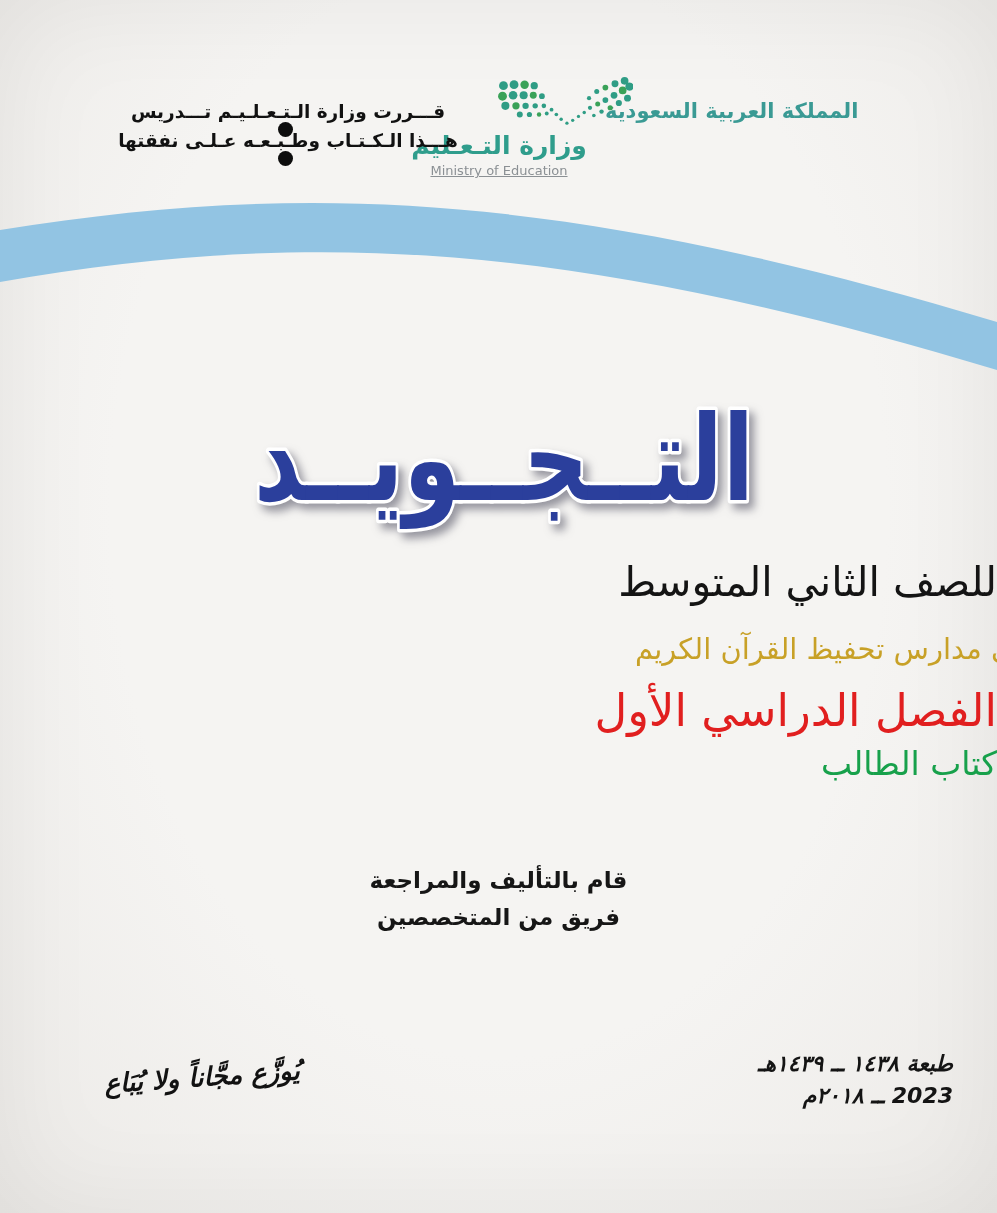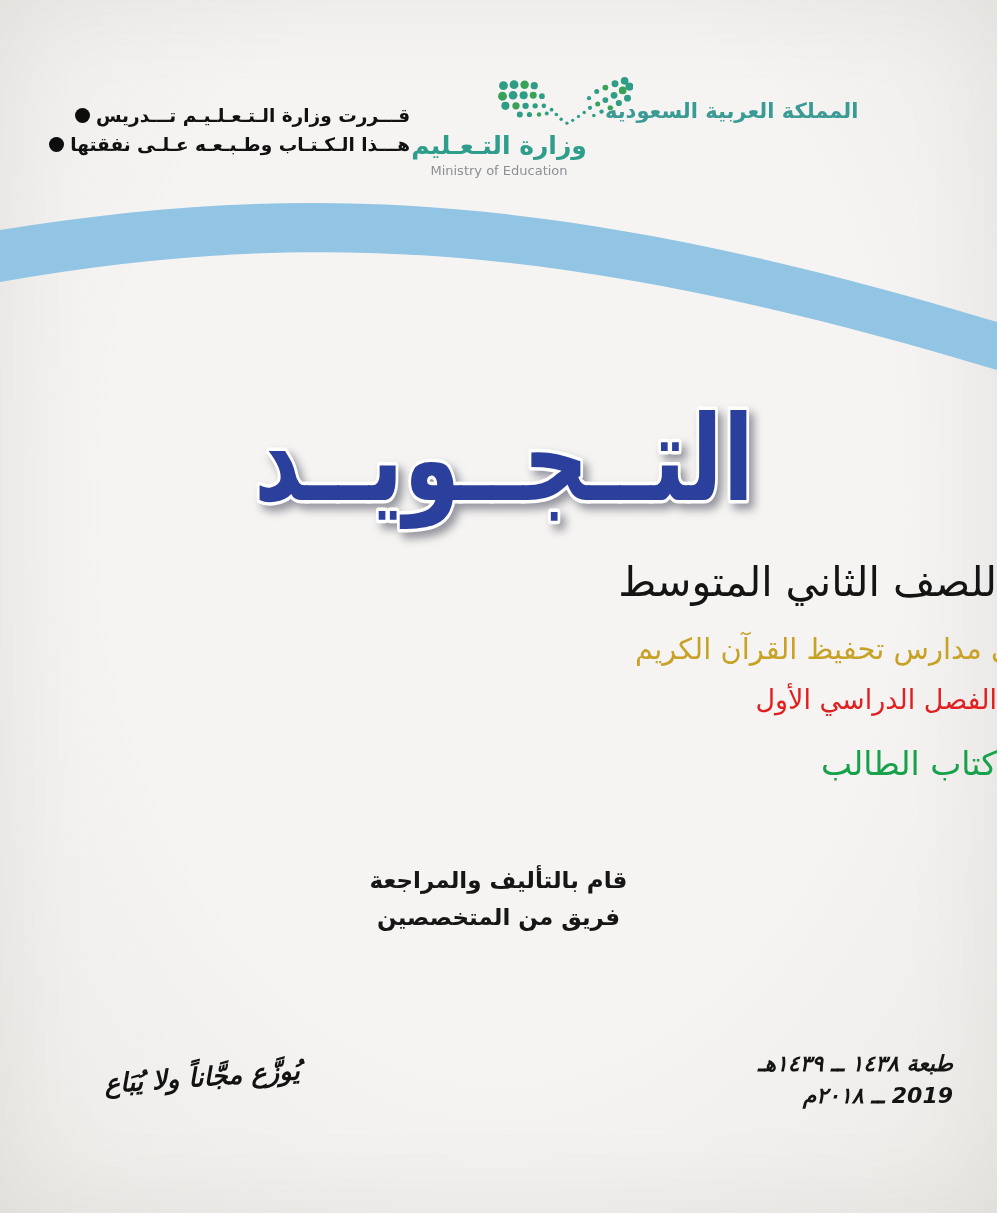--- a/index.html
+++ b/index.html
@@ -17,41 +17,41 @@
   
   .kingdom{
     right:92px;top:99px;width:300px;
     direction:rtl;text-align:left;
     color:#3a9a94;font-size:21px;font-weight:600;letter-spacing:0;margin-left:20px;
   }
   .moe-dots{left:497px;top:77px;width:136px;height:50px;}
   .moe-ar{left:407px;top:131px;width:184px;text-align:center;
     color:#2f9d8c;font-size:25px;font-weight:bold;direction:rtl;}
   .moe-en{left:407px;top:163px;width:184px;text-align:center;
-    color:#8b9094;font-size:13px;font-weight:500;}
+    color:#8b9094;font-size:13px;font-weight:500;text-decoration:underline;}
   .decision{left:166px;top:101px;width:244px;direction:rtl;}
   .decision .dline{
     display:flex;justify-content:space-between;align-items:center;
-    height:29px;color:#111;font-size:18.5px;font-weight:bold;white-space:nowrap;
+    height:29px;color:#111;font-size:18.5px;font-weight:bold;white-space:nowrap;flex-direction:column;
   }
   .bullet{width:15px;height:15px;border-radius:50%;background:#0d0d0d;flex:0 0 auto;margin-right:6px;}
   
   .title-svg{left:0;top:360px;width:997px;height:210px;overflow:visible;}
   .title-svg text{
     font-family:"DejaVu Sans","Liberation Sans",sans-serif;
     font-weight:bold;font-size:118px;
     fill:#2b3f9c;stroke:#ffffff;stroke-width:7px;stroke-linejoin:round;
     paint-order:stroke fill;
   }
   .title-shadow{filter:drop-shadow(5px 6px 4px rgba(55,55,75,0.5));}
   
   .cline{left:0;width:100%;direction:rtl;font-weight:normal;white-space:nowrap;}
   .grade{top:558px;font-size:41px;color:#141414;}
   .schools{top:632px;font-size:29px;color:#c8a127;padding-left:32px;}
-  .semester{top:684px;font-size:27px;color:#e11f1f;}
+  .semester{top:684px;font-size:45px;color:#e11f1f;}
   .booktype{top:744px;font-size:33px;color:#17a14b;}
   .authors{left:0;top:862px;width:100%;text-align:center;direction:rtl;
     color:#161616;font-size:23px;font-weight:bold;line-height:37px;}
   
   .edition{right:44px;top:1048px;text-align:right;direction:rtl;
     color:#141414;font-size:22px;font-weight:bold;line-height:32px;white-space:nowrap;font-style:italic;}
   .freenotice{left:92px;top:1062px;width:220px;direction:rtl;text-align:center;
     color:#121212;font-size:26px;font-weight:bold;font-style:italic;
     transform:rotate(-4deg);white-space:nowrap;}
 </style>
@@ -136,17 +136,17 @@
   <div class="abs cline semester">الفصل الدراسي الأول</div>
   <div class="abs cline booktype">كتاب الطالب</div>
 
   <div class="abs authors">
     <div>قام بالتأليف والمراجعة</div>
     <div>فريق من المتخصصين</div>
   </div>
 
   <div class="abs edition">
     <div>طبعة ١٤٣٨ ــ ١٤٣٩هـ</div>
-    <div>2019 ــ ٢٠١٨م</div>
+    <div>2023 ــ ٢٠١٨م</div>
   </div>
   <div class="abs freenotice">يُوزَّع مجَّاناً ولا يُبَاع</div>
 
 </div>
 
 </body></html>

